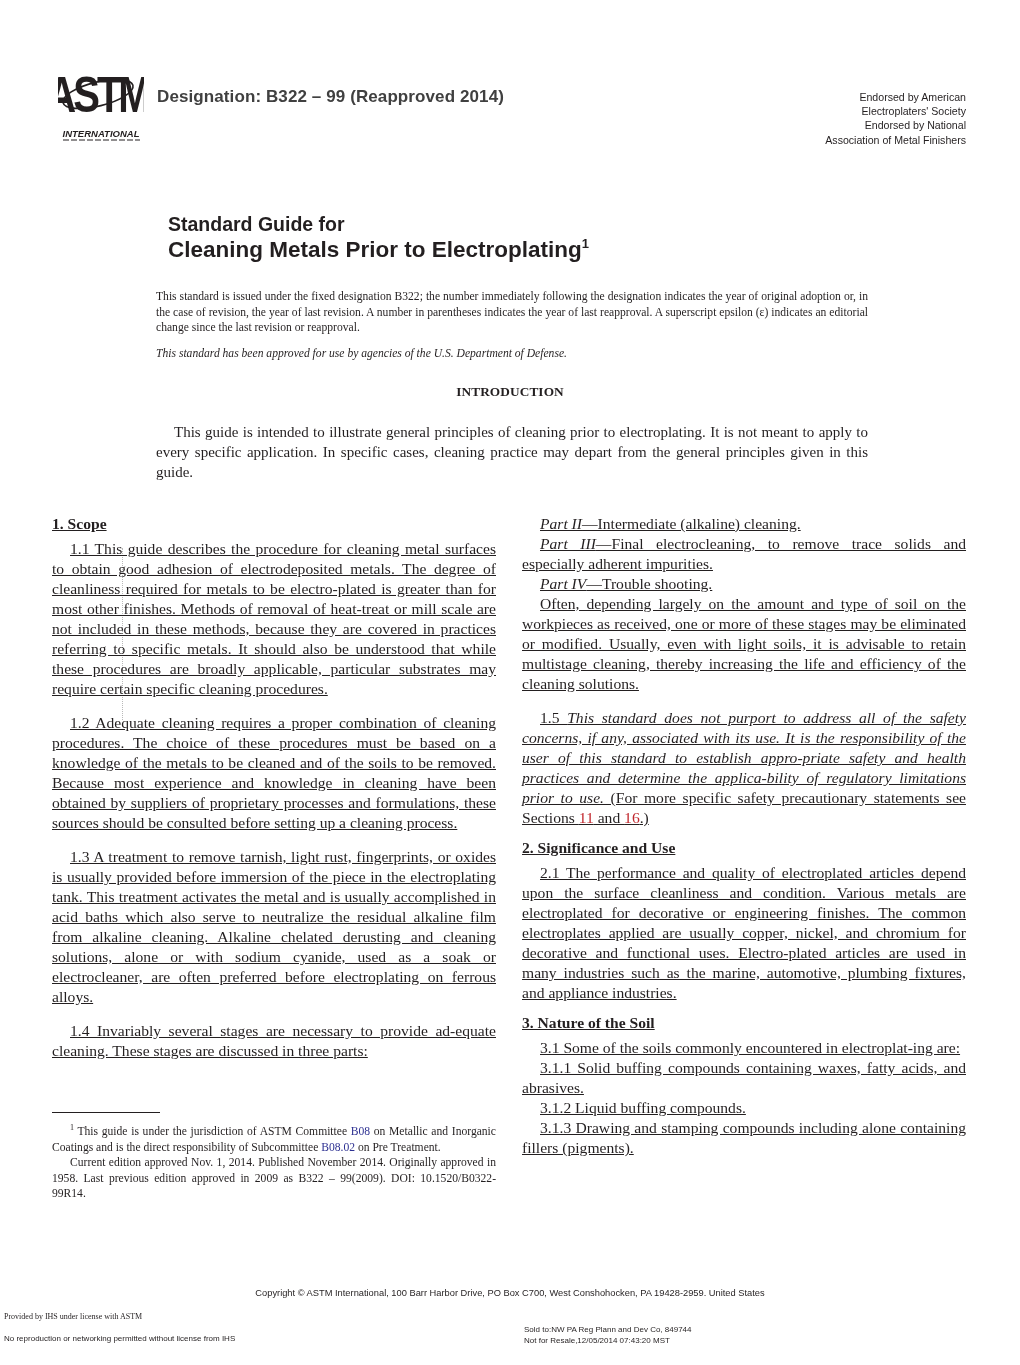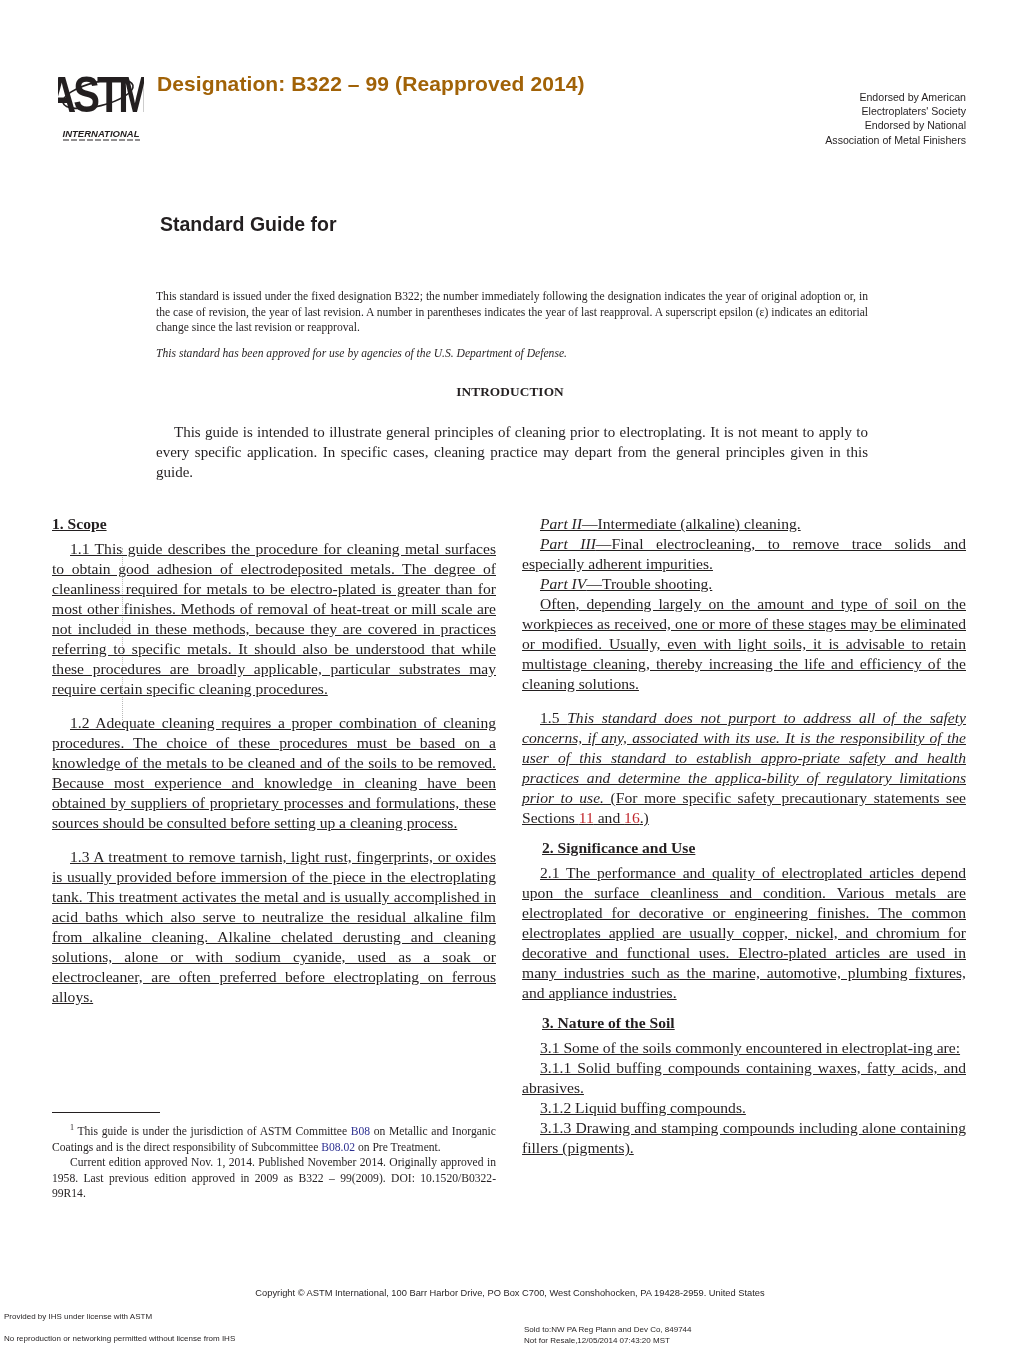--- a/index.html
+++ b/index.html
@@ -3,55 +3,55 @@
   <meta charset="utf-8">
   <style>
     * { box-sizing: border-box; margin: 0; padding: 0; }
     html, body { width: 1020px; height: 1365px; background: #ffffff; }
     body { position: relative; color: #231f20; font-family: "Liberation Serif", serif; overflow: hidden; }
 
     .abs { position: absolute; }
 
     
     .logo { left: 58px; top: 62px; width: 86px; height: 80px; }
-    .designation { left: 157px; top: 72px; font-family: "Liberation Sans", sans-serif; font-weight: bold; font-size: 21px; letter-spacing: 0.1px; color: #a16207; }
+    .designation { left: 157px; top: 87px; font-family: "Liberation Sans", sans-serif; font-weight: bold; font-size: 17px; letter-spacing: 0.1px; color: #404040; }
     .endorse { right: 54px; top: 90px; text-align: right; font-family: "Liberation Sans", sans-serif; font-size: 10.6px; line-height: 14.2px; color: #231f20; }
 
-    .title { left: 160px; top: 212px; font-family: "Liberation Sans", sans-serif; font-weight: bold; color: #231f20; }
+    .title { left: 168px; top: 212px; font-family: "Liberation Sans", sans-serif; font-weight: bold; color: #231f20; }
     .title .l1 { font-size: 19.5px; line-height: 24px; display: block; }
     .title .l2 { font-size: 22.5px; line-height: 28px; display: block; }
     .title sup { font-size: 13px; vertical-align: super; line-height: 0; position: relative; top: -1px; }
 
     .issued { left: 156px; top: 289px; width: 712px; font-size: 11.6px; line-height: 15.6px; text-align: justify; }
     .dod { left: 156px; top: 347px; font-size: 11.6px; font-style: italic; }
 
     .intro-h { left: 0; width: 1020px; top: 384px; text-align: center; font-weight: bold; font-size: 13.3px; letter-spacing: 0.1px; }
     .intro-p { left: 156px; top: 422px; width: 712px; font-size: 15px; line-height: 20px; text-align: justify; text-indent: 18px; font-family: Liberation Serif, serif; }
 
     
     .col { top: 514px; width: 444px; font-size: 15.6px; line-height: 20px; text-decoration: underline; }
     .col.left { left: 52px; }
     .col.right { left: 522px; }
     .col p { text-align: justify; text-indent: 18px; }
     .col h2 { font-size: 15.6px; font-weight: bold; line-height: 20px; margin-bottom: 5px; }
     .col .gap { margin-top: 14px; }
-    .col .hgap { margin-top: 10px; margin-left: 20px; }
+    .col .hgap { margin-top: 10px; }
     .link-red { color: #c1272d; }
     .link-blue { color: #2e3192; }
     .ital { font-style: italic; }
 
     
     .fn-rule { left: 52px; top: 1112px; width: 108px; height: 1px; background: #231f20; }
     .footnotes { left: 52px; top: 1124px; width: 444px; font-size: 11.6px; line-height: 15.6px; }
     .footnotes p { text-align: justify; text-indent: 18px; }
     .footnotes sup { font-size: 8px; vertical-align: super; line-height: 0; }
 
     
     .copyright { left: 0; width: 1020px; top: 1288px; text-align: center; font-family: "Liberation Sans", sans-serif; font-size: 9.3px; color: #231f20; }
-    .prov { left: 4px; top: 1312px; font-family: Liberation Sans, sans-serif; font-size: 8px; color: #231f20; }
+    .prov { left: 4px; top: 1312px; font-family: Liberation Serif, serif; font-size: 8px; color: #231f20; }
     .noreprod { left: 4px; top: 1334px; font-family: "Liberation Sans", sans-serif; font-size: 8px; color: #231f20; }
     .sold { left: 524px; top: 1324px; font-family: "Liberation Sans", sans-serif; font-size: 8px; line-height: 11px; color: #231f20; }
 
     .scan-line { left: 122px; top: 548px; width: 1px; height: 172px; border-left: 1px dotted #b9b9b9; }
   </style>
 </head>
 <body>
 
 <div class="abs logo">
   <svg width="86" height="80" viewBox="0 0 86 80">
@@ -64,35 +64,37 @@
 <div class="abs designation">Designation: B322 – 99 (Reapproved 2014)</div>
 <div class="abs endorse">
   <div>Endorsed by American</div>
   <div>Electroplaters' Society</div>
   <div>Endorsed by National</div>
   <div>Association of Metal Finishers</div>
 </div>
 
 <div class="abs title">
   <span class="l1">Standard Guide for</span>
+  <span class="l2"><span>Cleaning Metals Prior to Electroplating</span><sup>1</sup></span>
 </div>
 
 <div class="abs issued">This standard is issued under the fixed designation B322; the number immediately following the designation indicates the year of original adoption or, in the case of revision, the year of last revision. A number in parentheses indicates the year of last reapproval. A superscript epsilon (ε) indicates an editorial change since the last revision or reapproval.</div>
 <div class="abs dod">This standard has been approved for use by agencies of the U.S. Department of Defense.</div>
 
 <div class="abs intro-h">INTRODUCTION</div>
 <div class="abs intro-p">This guide is intended to illustrate general principles of cleaning prior to electroplating. It is not meant to apply to every specific application. In specific cases, cleaning practice may depart from the general principles given in this guide.</div>
 
 <div class="abs scan-line"></div>
 
 <div class="abs col left">
   <h2>1.  Scope</h2>
   <p>1.1 This guide describes the procedure for cleaning metal surfaces to obtain good adhesion of electrodeposited metals. The degree of cleanliness required for metals to be electro-plated is greater than for most other finishes. Methods of removal of heat-treat or mill scale are not included in these methods, because they are covered in practices referring to specific metals. It should also be understood that while these procedures are broadly applicable, particular substrates may require certain specific cleaning procedures.</p>
   <p class="gap">1.2 Adequate cleaning requires a proper combination of cleaning procedures. The choice of these procedures must be based on a knowledge of the metals to be cleaned and of the soils to be removed. Because most experience and knowledge in cleaning have been obtained by suppliers of proprietary processes and formulations, these sources should be consulted before setting up a cleaning process.</p>
   <p class="gap">1.3  A treatment to remove tarnish, light rust, fingerprints, or oxides is usually provided before immersion of the piece in the electroplating tank. This treatment activates the metal and is usually accomplished in acid baths which also serve to neutralize the residual alkaline film from alkaline cleaning. Alkaline chelated derusting and cleaning solutions, alone or with sodium cyanide, used as a soak or electrocleaner, are often preferred before electroplating on ferrous alloys.</p>
+  <p class="gap">1.4 Invariably several stages are necessary to provide ad-equate cleaning. These stages are discussed in three parts:</p>
 </div>
 
 <div class="abs fn-rule"></div>
 <div class="abs footnotes">
   <p><sup>1</sup><span> This guide is under the jurisdiction of ASTM Committee </span><span class="link-blue">B08</span><span> on Metallic and Inorganic Coatings and is the direct responsibility of Subcommittee </span><span class="link-blue">B08.02</span><span> on Pre Treatment.</span></p>
   <p>Current edition approved Nov. 1, 2014. Published November 2014. Originally approved in 1958. Last previous edition approved in 2009 as B322 – 99(2009). DOI: 10.1520/B0322-99R14.</p>
 </div>
 
 <div class="abs col right">
   <p><span class="ital">Part II</span><span>—Intermediate (alkaline) cleaning.</span></p>

